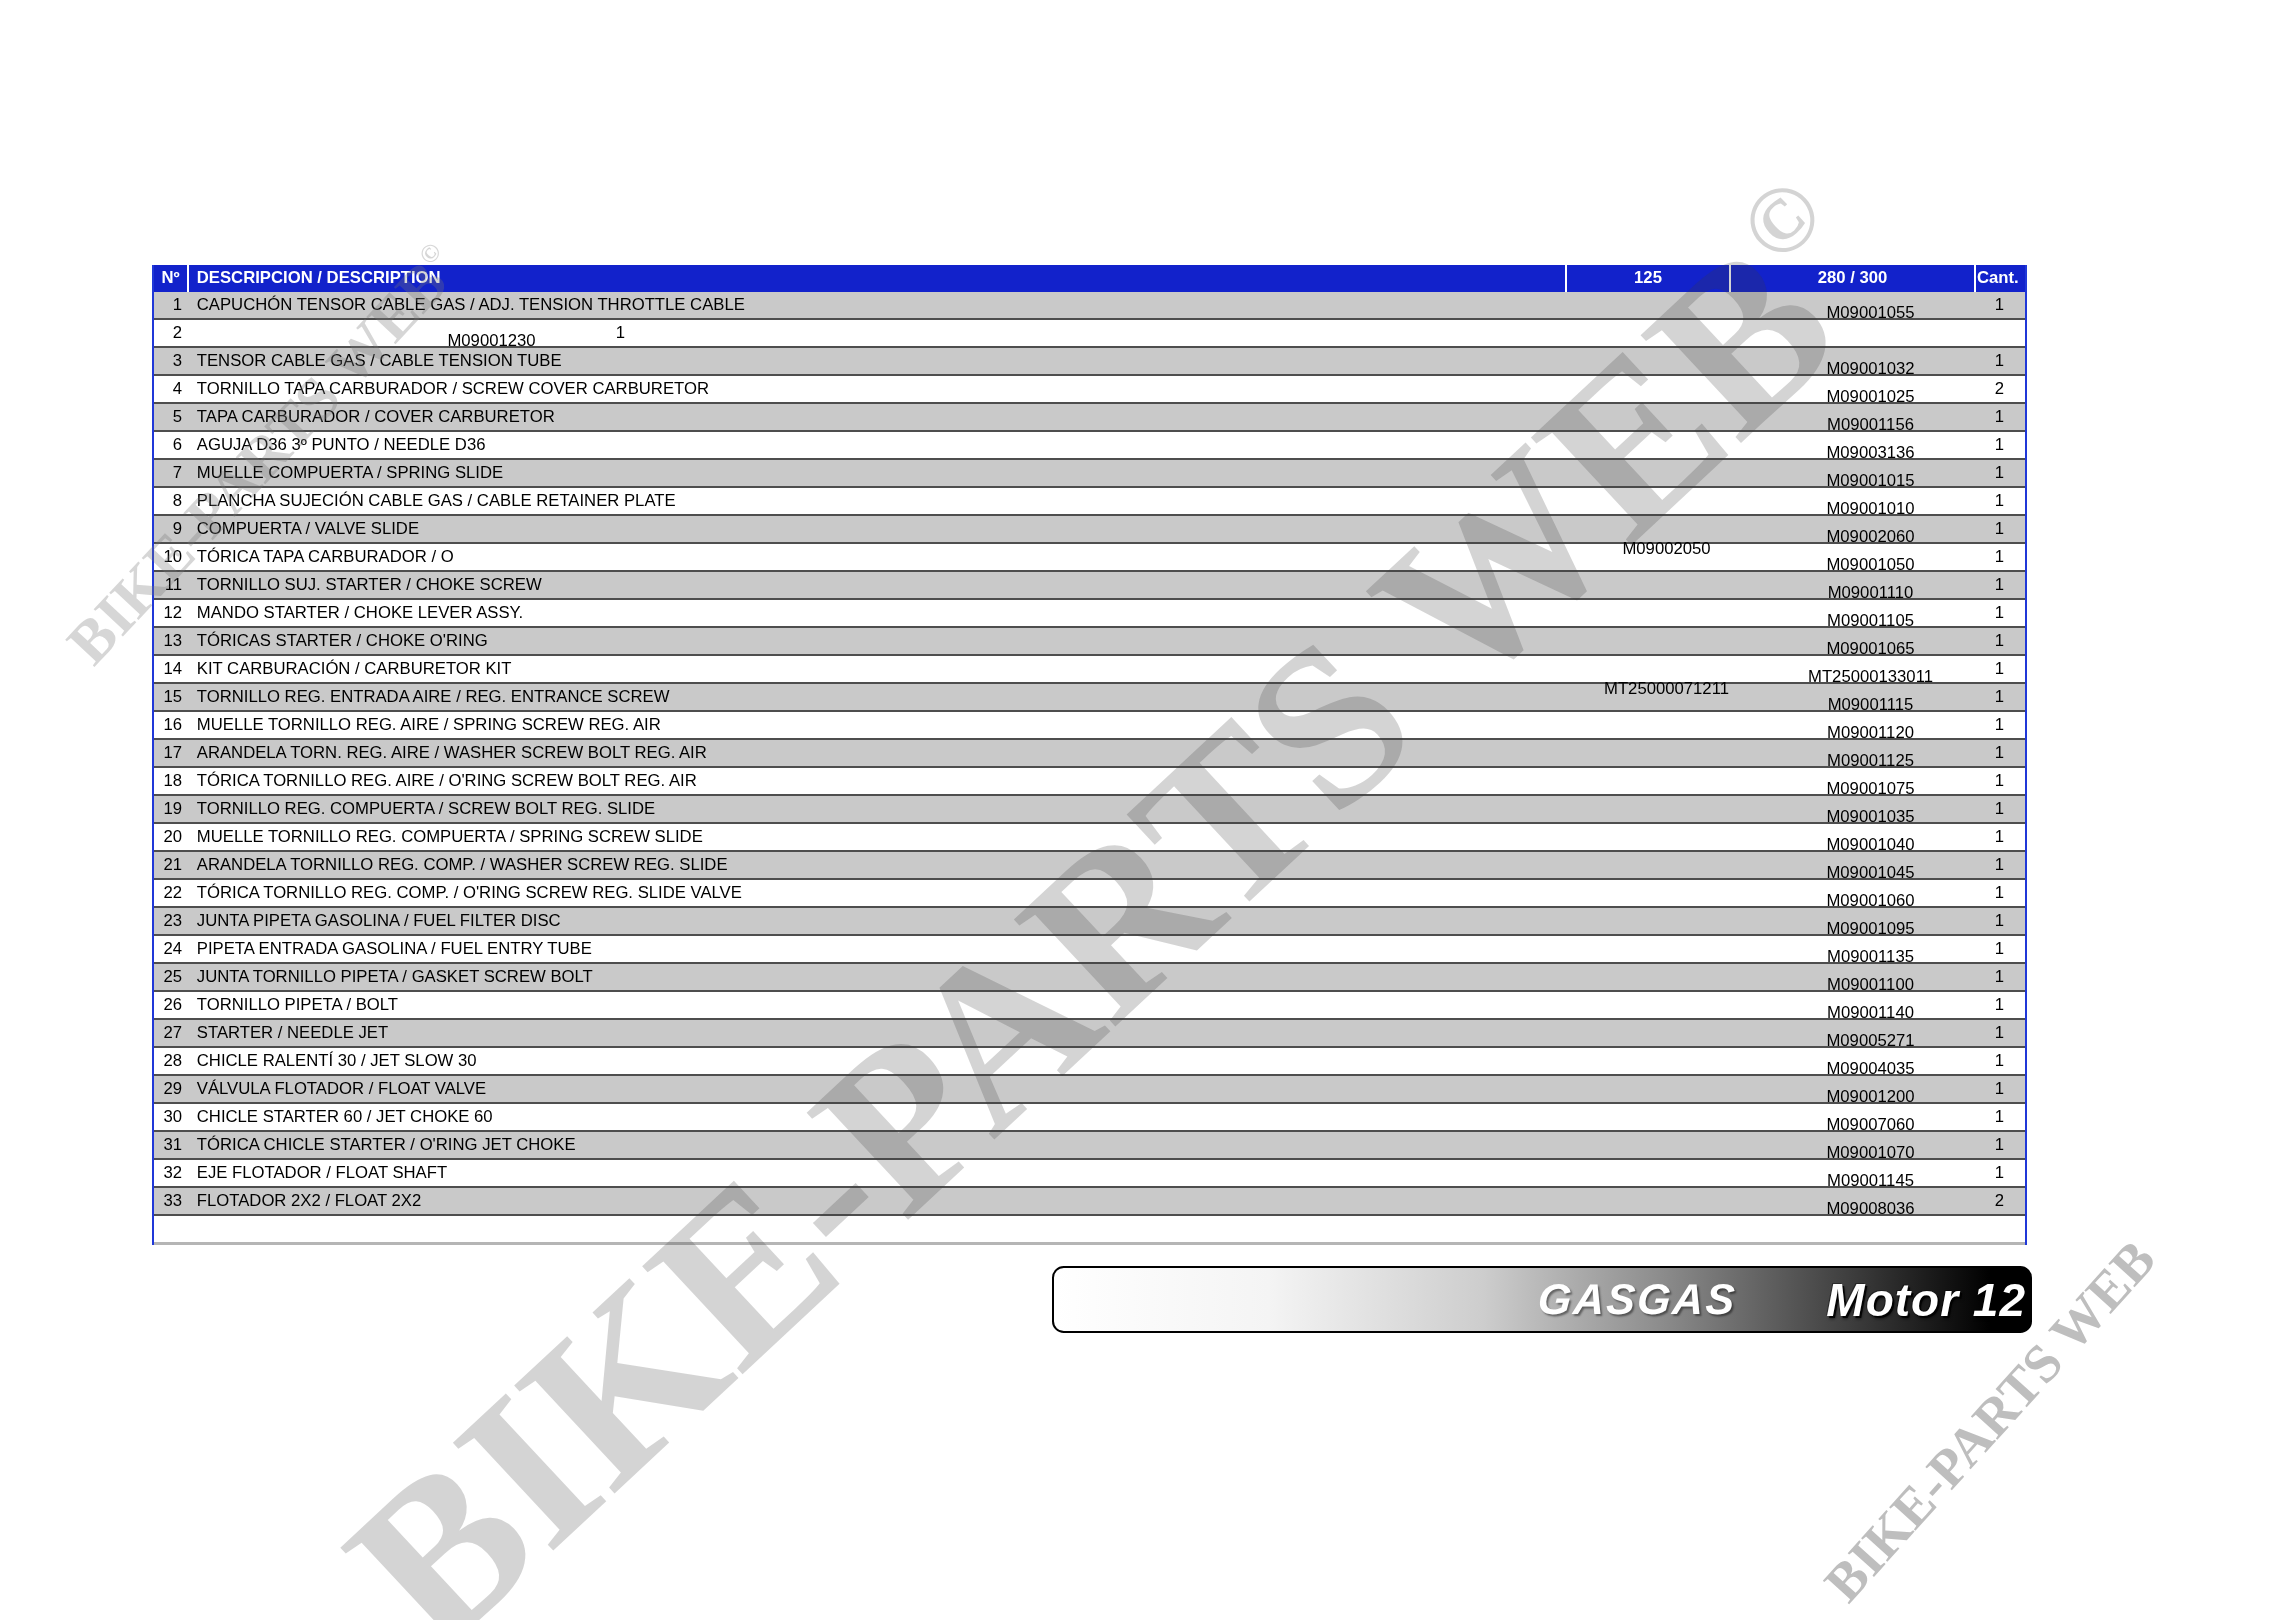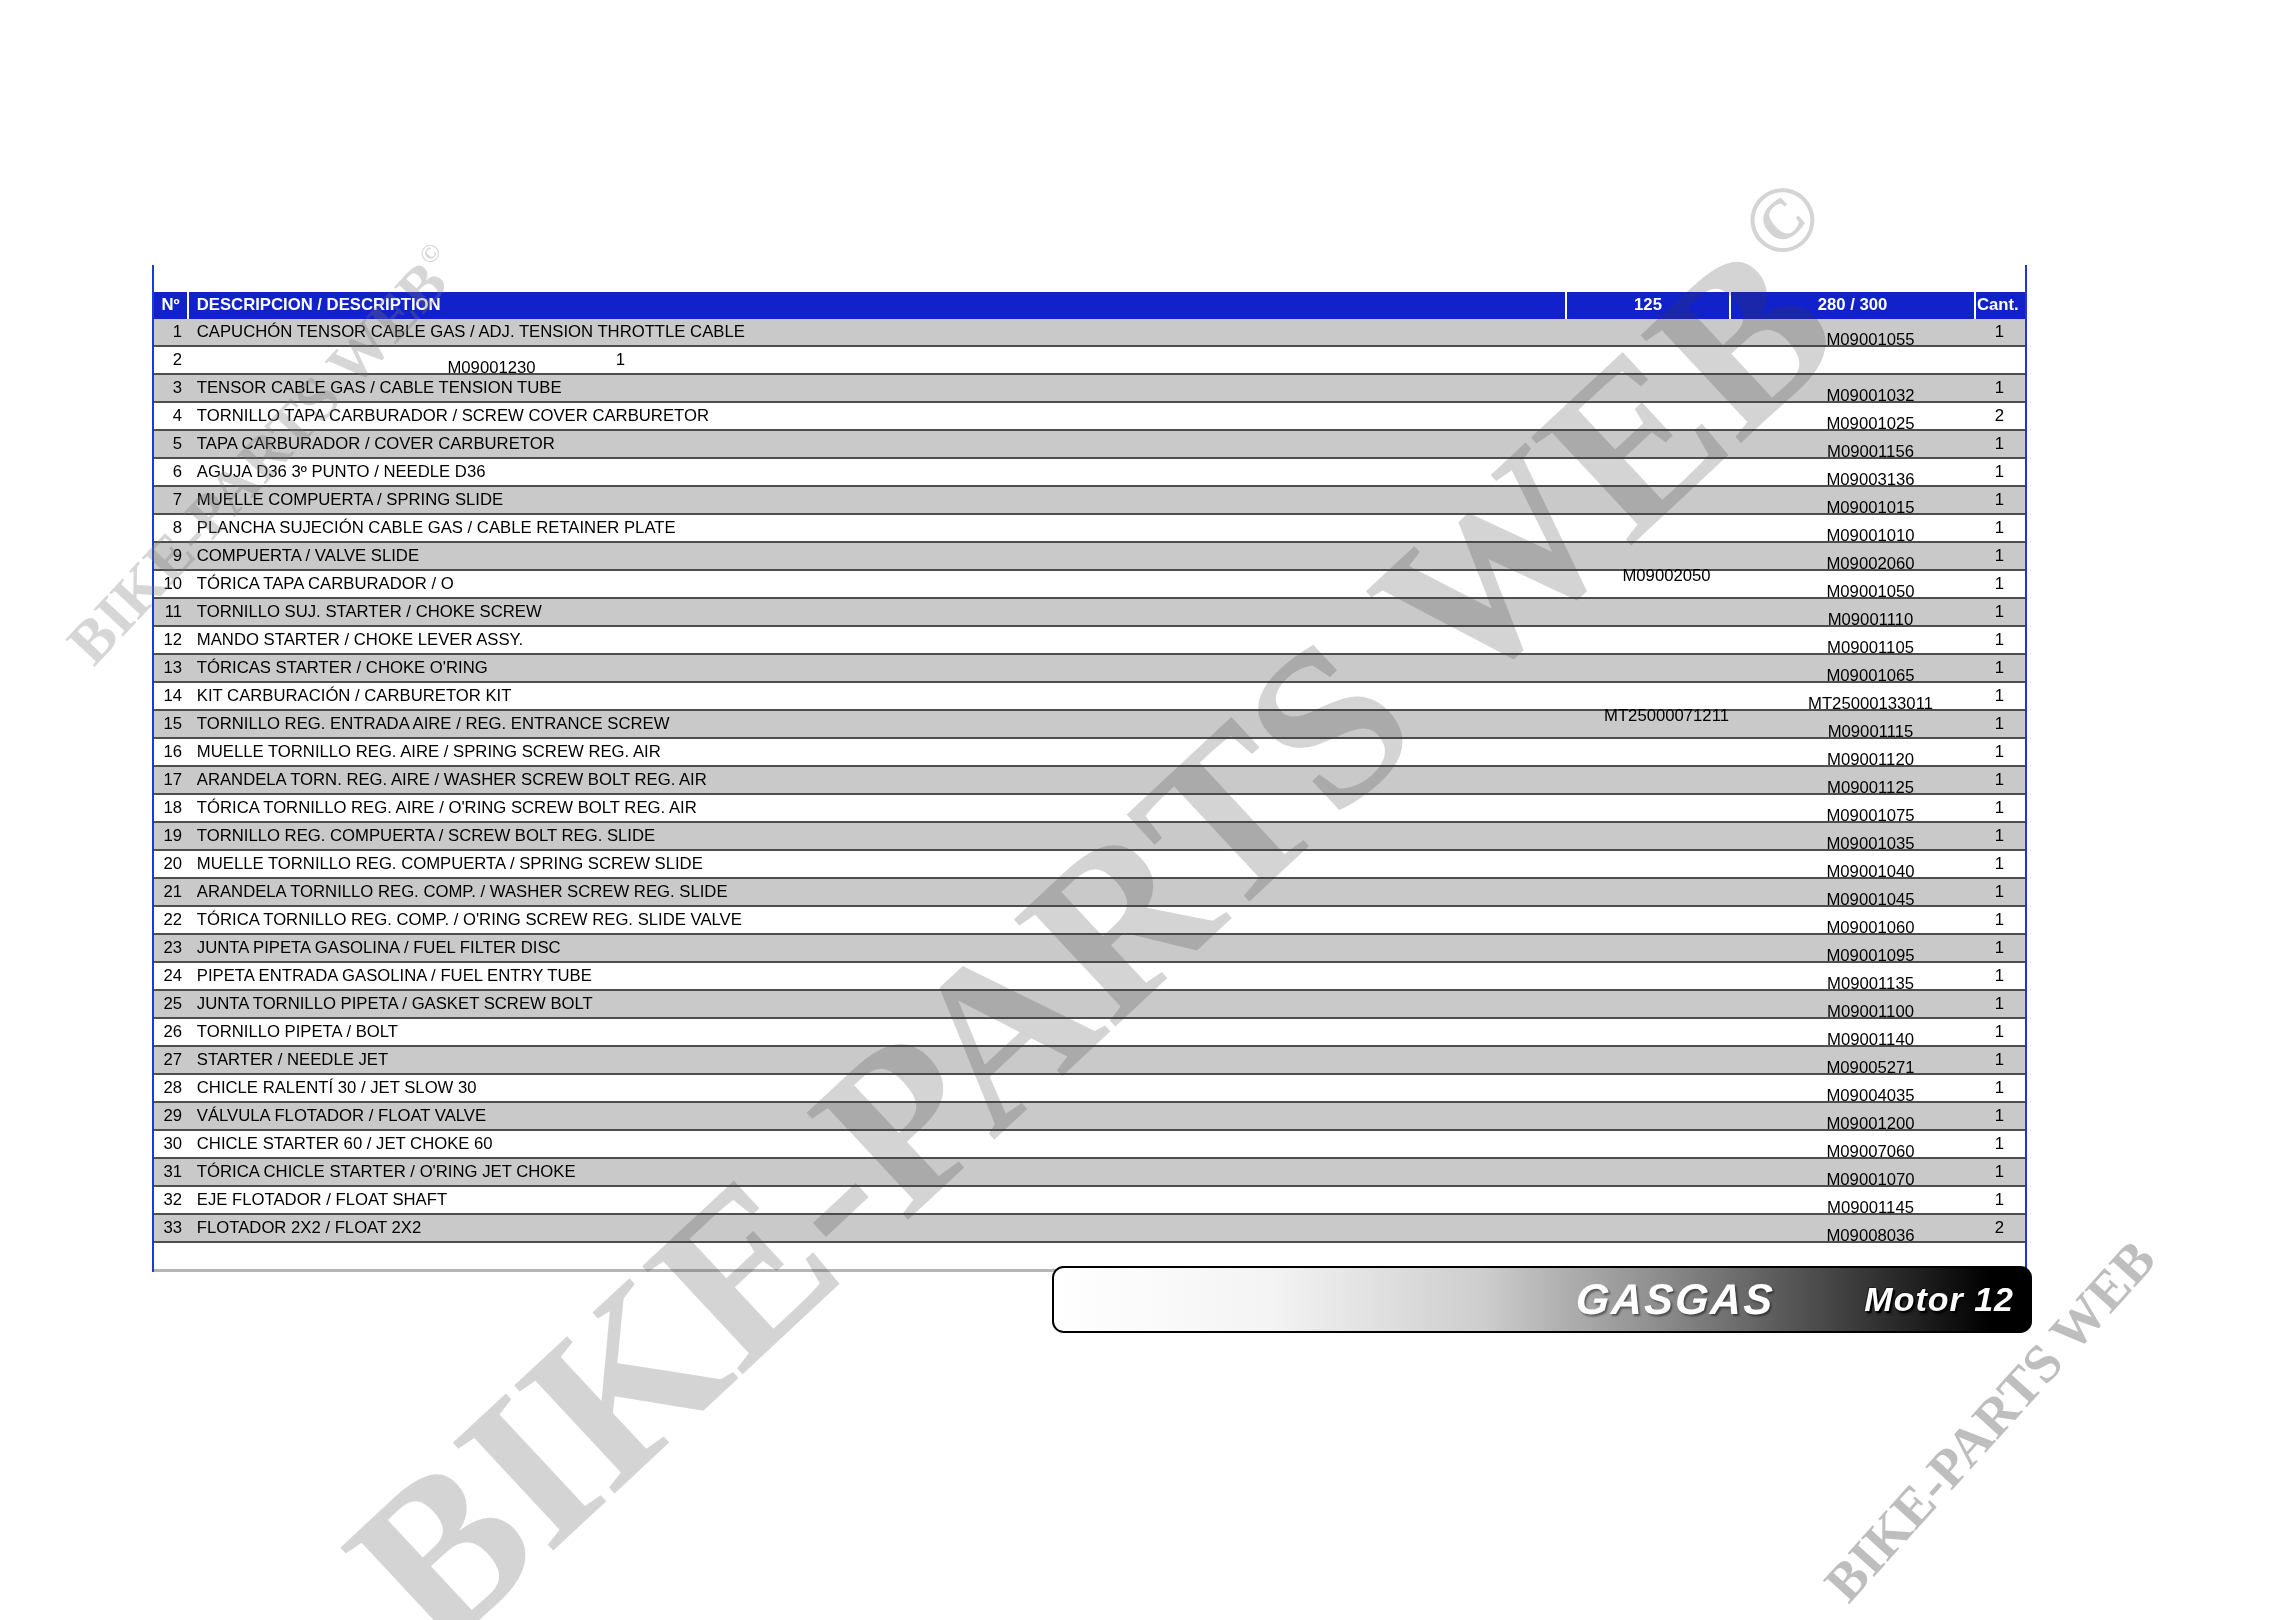--- a/index.html
+++ b/index.html
@@ -24,21 +24,20 @@
   }
   .thead{
     display:flex;
     height:26.5px;
     background:var(--header-blue);
     color:#ffffff;
     font-weight:bold;
     font-size:16.7px;
     align-items:center;
     box-sizing:border-box;
-    margin-top:27px;
   }
   .thead .hc{height:100%;display:flex;align-items:center;box-sizing:border-box;}
   .hc-num{width:33px;justify-content:center;}
   .hc-desc{flex:1;border-left:2.9px solid #fff;padding-left:7.8px;}
   .hc-125{width:164px;border-left:2.9px solid #fff;justify-content:center;}
   .hc-280{width:245px;border-left:2.9px solid #fff;justify-content:center;}
   .hc-cant{width:51px;border-left:2.9px solid #fff;padding-left:1px;}
 
   .tbody{display:block;}
   .row{
@@ -114,24 +113,24 @@
     font-size:43px;
     color:#ffffff;
     letter-spacing:2px;
     text-shadow:2px 2px 2px rgba(0,0,0,0.45);
     margin-right:90px;
     transform:skewX(-4deg);
   }
   .motor{
     font-style:italic;
     font-weight:bold;
-    font-size:34px;
+    font-size:46px;
     color:#ffffff;
     letter-spacing:1px;
-    margin-right:16px;
+    margin-right:4px;
     text-shadow:
       2px 2px 0 rgba(0,0,0,0.85),
       -1px -1px 0 rgba(0,0,0,0.35),
       2px 2.9px 2.9px rgba(0,0,0,0.6);
   }
 </style>
 </head>
 <body style="--header-blue: #1222cb; --border-blue: #2038d8; --row-gray: #c9c9c9; --row-divider: #4e4e4e; --silver: #b5b5b5;">
 
 <div class="page">

